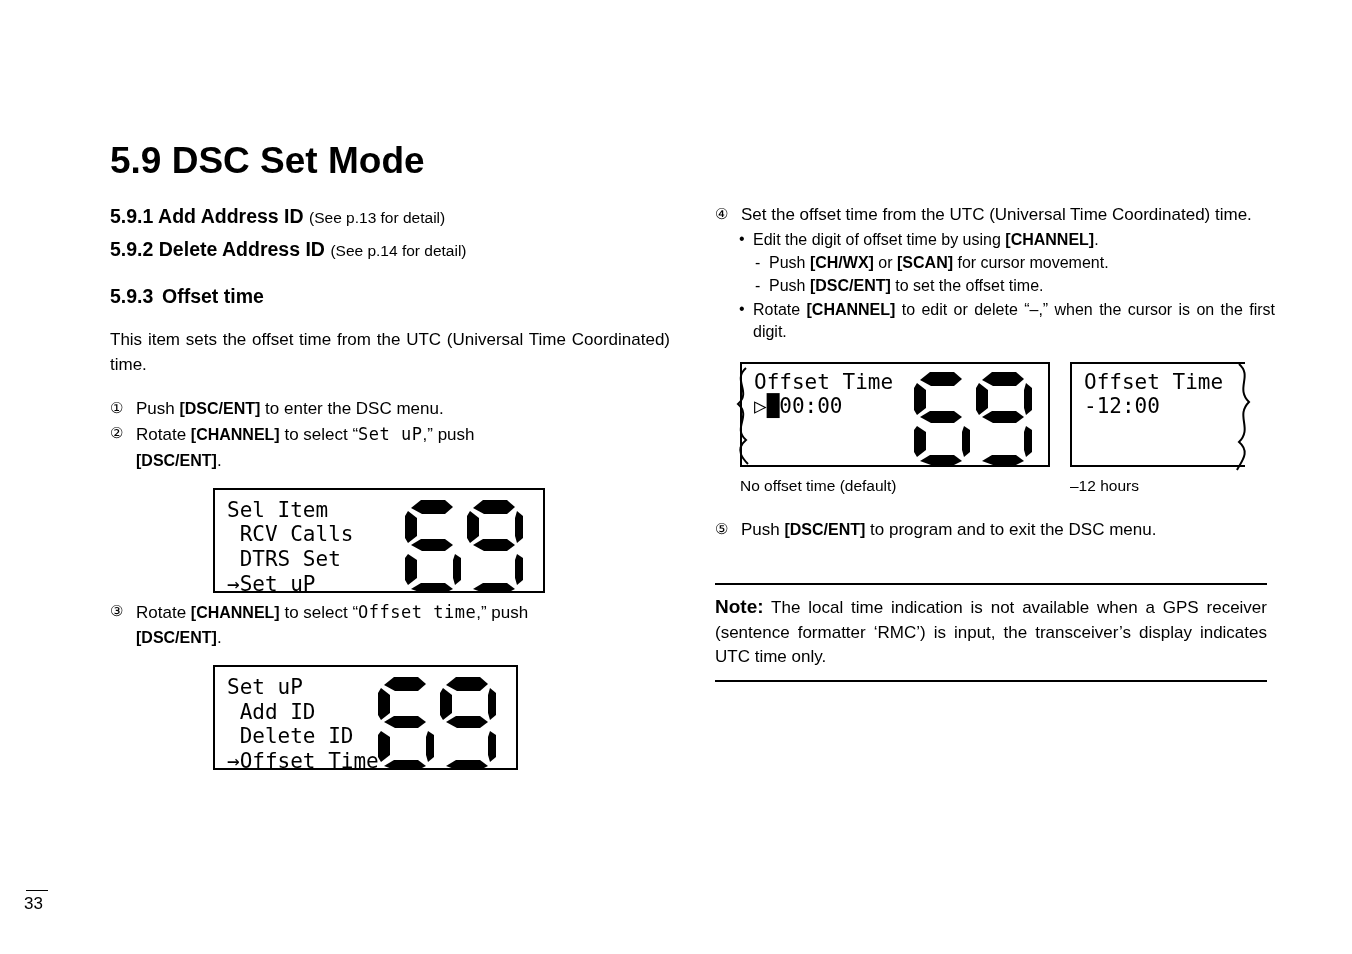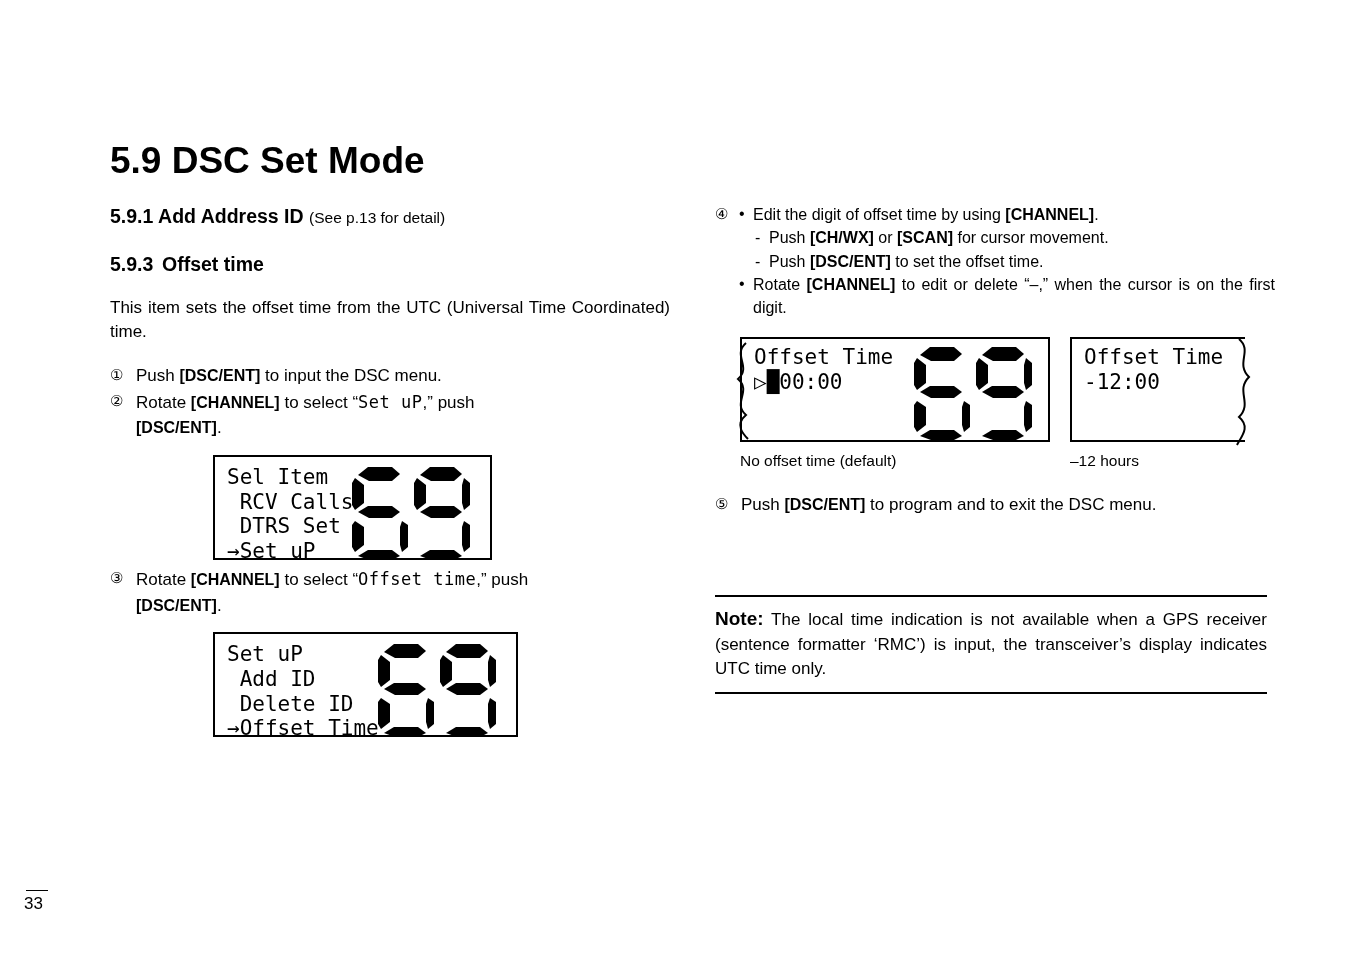--- a/index.html
+++ b/index.html
@@ -156,21 +156,20 @@
     top: 0;
   }
   .note-box {
     position: absolute;
     left: 715px;
     top: 583px;
     width: 552px;
     border-top: 2px solid #000;
     border-bottom: 2px solid #000;
     padding: 8px 0 10px 0;
-    margin-top: 12px;
   }
   .note-box p {
     margin: 0;
     font-size: 17px;
     line-height: 1.45;
     text-align: justify;
   }
   .note-lead {
     font-weight: bold;
     font-size: 19px;
@@ -196,44 +195,48 @@
 
   <div class="section-title">5.9 DSC Set Mode</div>
 
   <div class="col-left">
 
     <div class="sub-head">
       <span>5.9.1 Add Address ID</span>
       <span class="note-ref">(See p.13 for detail)</span>
     </div>
 
+    <div class="sub-head">
+      <span>5.9.2 Delete Address ID</span>
+      <span class="note-ref">(See p.14 for detail)</span>
+    </div>
 
     <div class="sub-head-3">
       <span class="idx">5.9.3</span><span>Offset time</span>
     </div>
 
     <p class="body">This item sets the offset time from the UTC (Universal Time Coordinated) time.</p>
 
     <div style="height:14px"></div>
 
     <div class="step">
       <span class="num">①</span>
-      <span>Push </span><b class="key">[DSC/ENT]</b><span> to input the DSC menu.</span>
+      <span>Push </span><b class="key">[DSC/ENT]</b><span> to enter the DSC menu.</span>
     </div>
 
     <div class="step" style="text-align:justify;">
       <span class="num">②</span>
       <span>Rotate </span><b class="key">[CHANNEL]</b><span> to select “</span><span class="dotted">Set  uP</span><span>,” push </span>
     </div>
     <div class="step-cont">
       <b class="key">[DSC/ENT]</b><span>.</span>
     </div>
 
     <div style="position:relative; height:112px; margin-top:14px;">
-      <div class="lcd" style="position:absolute; left:103px; top:0; width:279px; height:105px;">
+      <div class="lcd" style="position:absolute; left:103px; top:0; width:332px; height:105px;">
         <div class="lcd-text">Sel Item
  RCV Calls
  DTRS Set
 →Set uP</div>
         <div class="seg69">
           <svg width="120" height="95" viewBox="0 0 120 95">
             <g fill="#000">
 
               <polygon points="6,10 16,2 40,2 48,9 40,16 17,16"></polygon>
               <polygon points="3,13 12,20 12,38 3,45 0,40 0,18"></polygon>
@@ -288,20 +291,21 @@
         </div>
       </div>
     </div>
 
   </div>
 
   <div class="col-right">
 
     <div class="step">
       <span class="num">④</span>
+      <span>Set the offset time from the UTC (Universal Time Coordinated) time.</span>
     </div>
 
     <div class="bullet">
       <span class="dot">•</span>
       <span>Edit the digit of offset time by using </span><b class="key">[CHANNEL]</b><span>.</span>
     </div>
 
     <div class="dash">
       <span class="dsh">-</span>
       <span>Push </span><b class="key">[CH/WX]</b><span> or </span><b class="key">[SCAN]</b><span> for cursor movement.</span>

